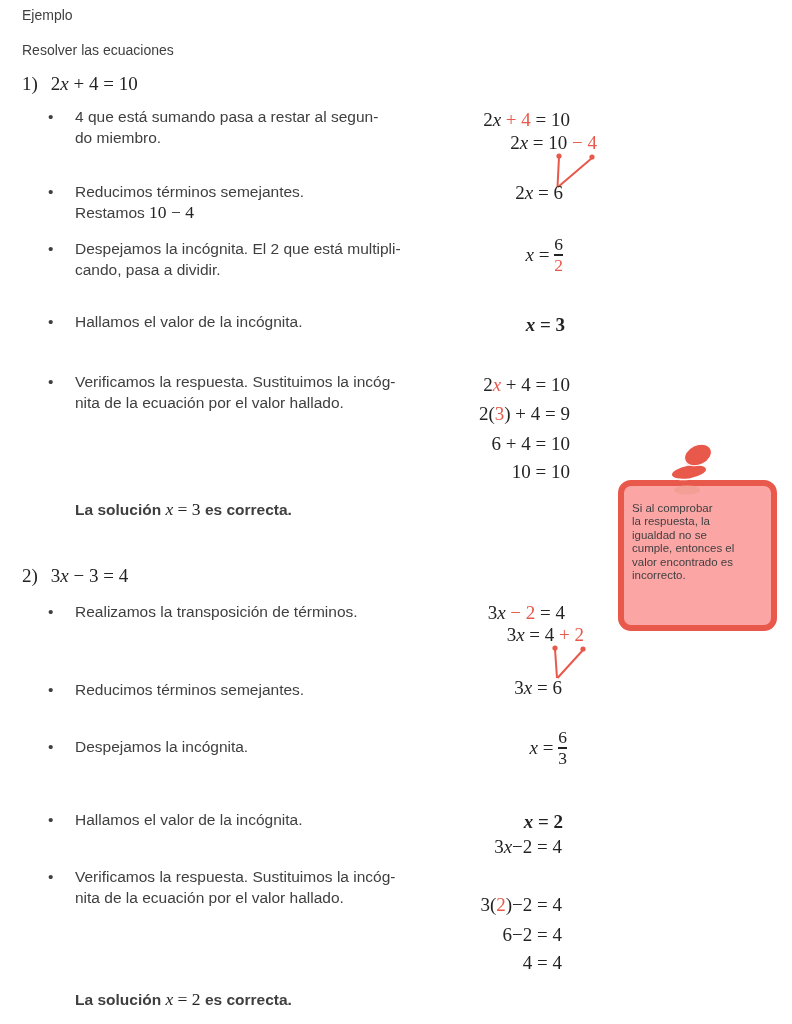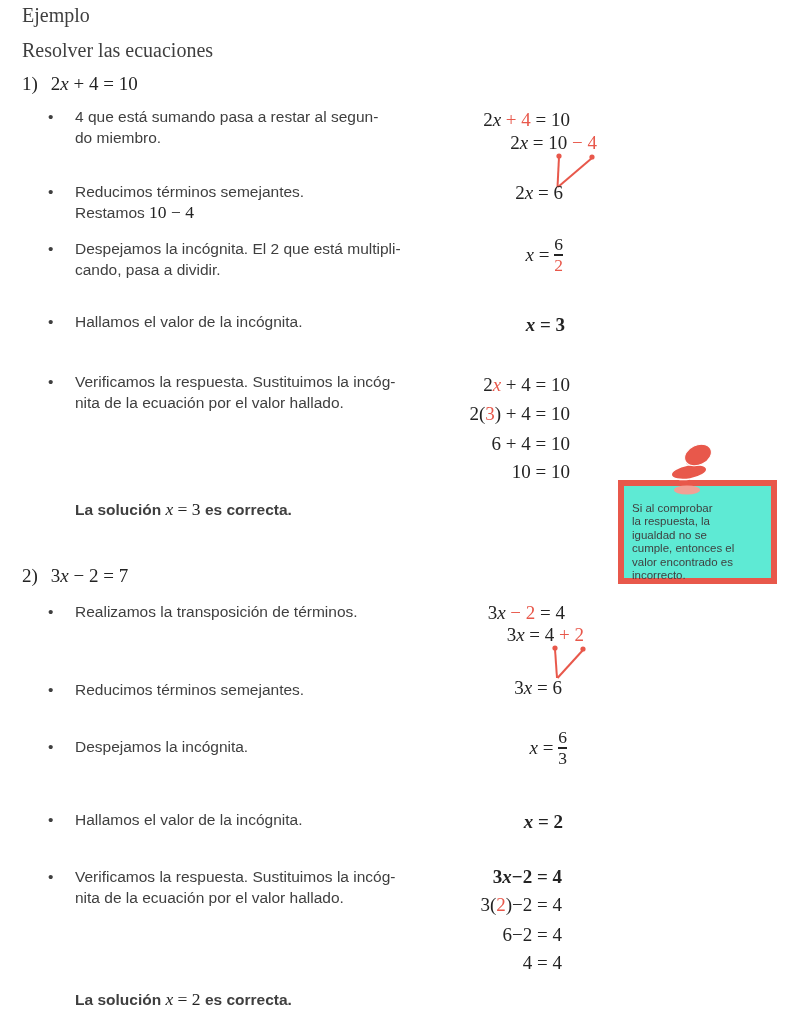--- a/index.html
+++ b/index.html
@@ -8,41 +8,41 @@
     --math-text:#232323;
     --splat:#f2a095;
   }
   html,body{margin:0;padding:0;}
   body{
     width:792px;height:1024px;background:#ffffff;position:relative;
     font-family:"Liberation Sans",sans-serif;color:var(--body-text);
     overflow:hidden;
   }
   .abs{position:absolute;}
-  .sans{font-size:20px;line-height:21px;font-family:Liberation Serif, serif;}
+  .sans{font-size:14px;line-height:21px;}
   .math{font-family:"Liberation Serif",serif;color:var(--math-text);font-size:19px;line-height:26px;white-space:pre;}
   .eq{position:absolute;text-align:right;}
   .i{font-style:italic;}
   .r{color:var(--accent);}
   .ms{font-family:Liberation Serif, serif;font-size:17.5px;color:var(--math-text);font-weight:400;}
   .bold{font-weight:700;}
   .heading{position:absolute;left:22px;display:flex;gap:13px;}
   .bullet-dot{position:absolute;left:48px;font-size:15.5px;line-height:21px;color:var(--body-text);}
   .btext{position:absolute;left:75px;}
   .bline{white-space:pre;font-size:15.5px;line-height:21px;}
   .conclusion{position:absolute;left:75px;font-size:15.5px;line-height:21px;font-weight:700;white-space:pre;}
   .fracrow{display:flex;align-items:center;}
   .frac{display:inline-flex;flex-direction:column;align-items:center;font-family:"Liberation Serif",serif;font-size:17.5px;line-height:17px;color:var(--math-text);}
   .frac .bar{align-self:stretch;height:1.6px;background:var(--math-text);margin:1px 0;}
   .connector{position:absolute;}
   .connector line{stroke:var(--accent);stroke-width:2;}
   .connector circle{fill:var(--accent);}
   .note{
-    position:absolute;left:618px;top:480px;width:159px;height:104px;box-sizing:border-box;
-    border:6px solid var(--accent);background:#5eead4;border-radius:0;
+    position:absolute;left:618px;top:480px;width:159px;height:151px;box-sizing:border-box;
+    border:6px solid var(--accent);background:#fca5a5;border-radius:13px;
   }
   .note-text{
     position:absolute;left:8px;top:16px;font-size:11.5px;line-height:13.4px;
     white-space:pre-line;color:var(--body-text);
   }
   .pin{position:absolute;left:658px;top:436px;}
   .pinfill{fill:var(--accent);}
   .pinsplat{fill:var(--splat);}
 </style>
 </head>
@@ -102,21 +102,21 @@
   <span class="frac">
     <span class="num"><span>6</span></span>
     <span class="bar"></span>
     <span class="den"><span class="r">2</span></span>
   </span>
 </div>
 
 <div class="eq math bold" style="top:312px;right:227px;"><span class="i">x</span><span> = 3</span></div>
 
 <div class="eq math" style="top:372px;right:222px;"><span>2</span><span class="i r">x</span><span> + 4 = 10</span></div>
-<div class="eq math" style="top:401px;right:222px;"><span>2(</span><span class="r">3</span><span>) + 4 = 10</span></div>
+<div class="eq math" style="top:401px;right:222px;"><span>2(</span><span class="r">3</span><span>) + 4 = 9</span></div>
 <div class="eq math" style="top:431px;right:222px;text-align:center;"><span>6 + 4 = 10</span></div>
 <div class="eq math" style="top:459px;right:222px;"><span>10 = 10</span></div>
 
 <div class="conclusion" style="top:499px;"><span>La solución </span><span class="ms i">x</span><span class="ms"> = 3</span><span> es correcta.</span></div>
 
 <div class="note">
   <div class="note-text">Si al comprobar
 la respuesta, la
 igualdad no se
 cumple, entonces el
@@ -126,21 +126,21 @@
 <svg class="pin" width="64" height="64" viewBox="0 0 64 64">
   <polygon class="pinfill" points="26,40 33,41 26,57"></polygon>
   <ellipse class="pinsplat" cx="29" cy="54" rx="13" ry="4.5"></ellipse>
   <polygon class="pinfill" points="28,24 40,22 42,32 30,35"></polygon>
   <ellipse class="pinfill" cx="31" cy="36" rx="18" ry="7" transform="rotate(-10 31 36)" stroke="#ffffff" stroke-width="1.5"></ellipse>
   <ellipse class="pinfill" cx="40" cy="19" rx="14" ry="10" transform="rotate(-25 40 19)" stroke="#ffffff" stroke-width="1"></ellipse>
 </svg>
 
 <div class="heading math" style="top:563px;">
   <span>2)</span>
-  <span><span>3</span><span class="i">x</span><span> − 2 = 7</span></span>
+  <span><span>3</span><span class="i">x</span><span> − 3 = 4</span></span>
 </div>
 
 <div class="bullet-dot" style="top:601px;">•</div>
 <div class="btext" style="top:601px;">
   <div class="bline"><span>Realizamos la transposición de términos.</span></div>
 </div>
 
 <div class="bullet-dot" style="top:679px;">•</div>
 <div class="btext" style="top:679px;">
   <div class="bline"><span>Reducimos términos semejantes.</span></div>
@@ -178,18 +178,18 @@
   <span><span class="i">x</span><span> = </span></span>
   <span class="frac">
     <span class="num"><span>6</span></span>
     <span class="bar"></span>
     <span class="den"><span>3</span></span>
   </span>
 </div>
 
 <div class="eq math bold" style="top:809px;right:229px;"><span class="i">x</span><span> = 2</span></div>
 
-<div class="eq math" style="top:864px;right:230px;font-weight:bold;"><span>3</span><span class="i">x</span><span>−2 = 4</span></div>
+<div class="eq math" style="top:834px;right:230px;"><span>3</span><span class="i">x</span><span>−2 = 4</span></div>
 <div class="eq math" style="top:892px;right:230px;"><span>3(</span><span class="r">2</span><span>)−2 = 4</span></div>
 <div class="eq math" style="top:922px;right:230px;"><span>6−2 = 4</span></div>
 <div class="eq math" style="top:950px;right:230px;"><span>4 = 4</span></div>
 
 <div class="conclusion" style="top:989px;"><span>La solución </span><span class="ms i">x</span><span class="ms"> = 2</span><span> es correcta.</span></div>
 
 </body></html>

